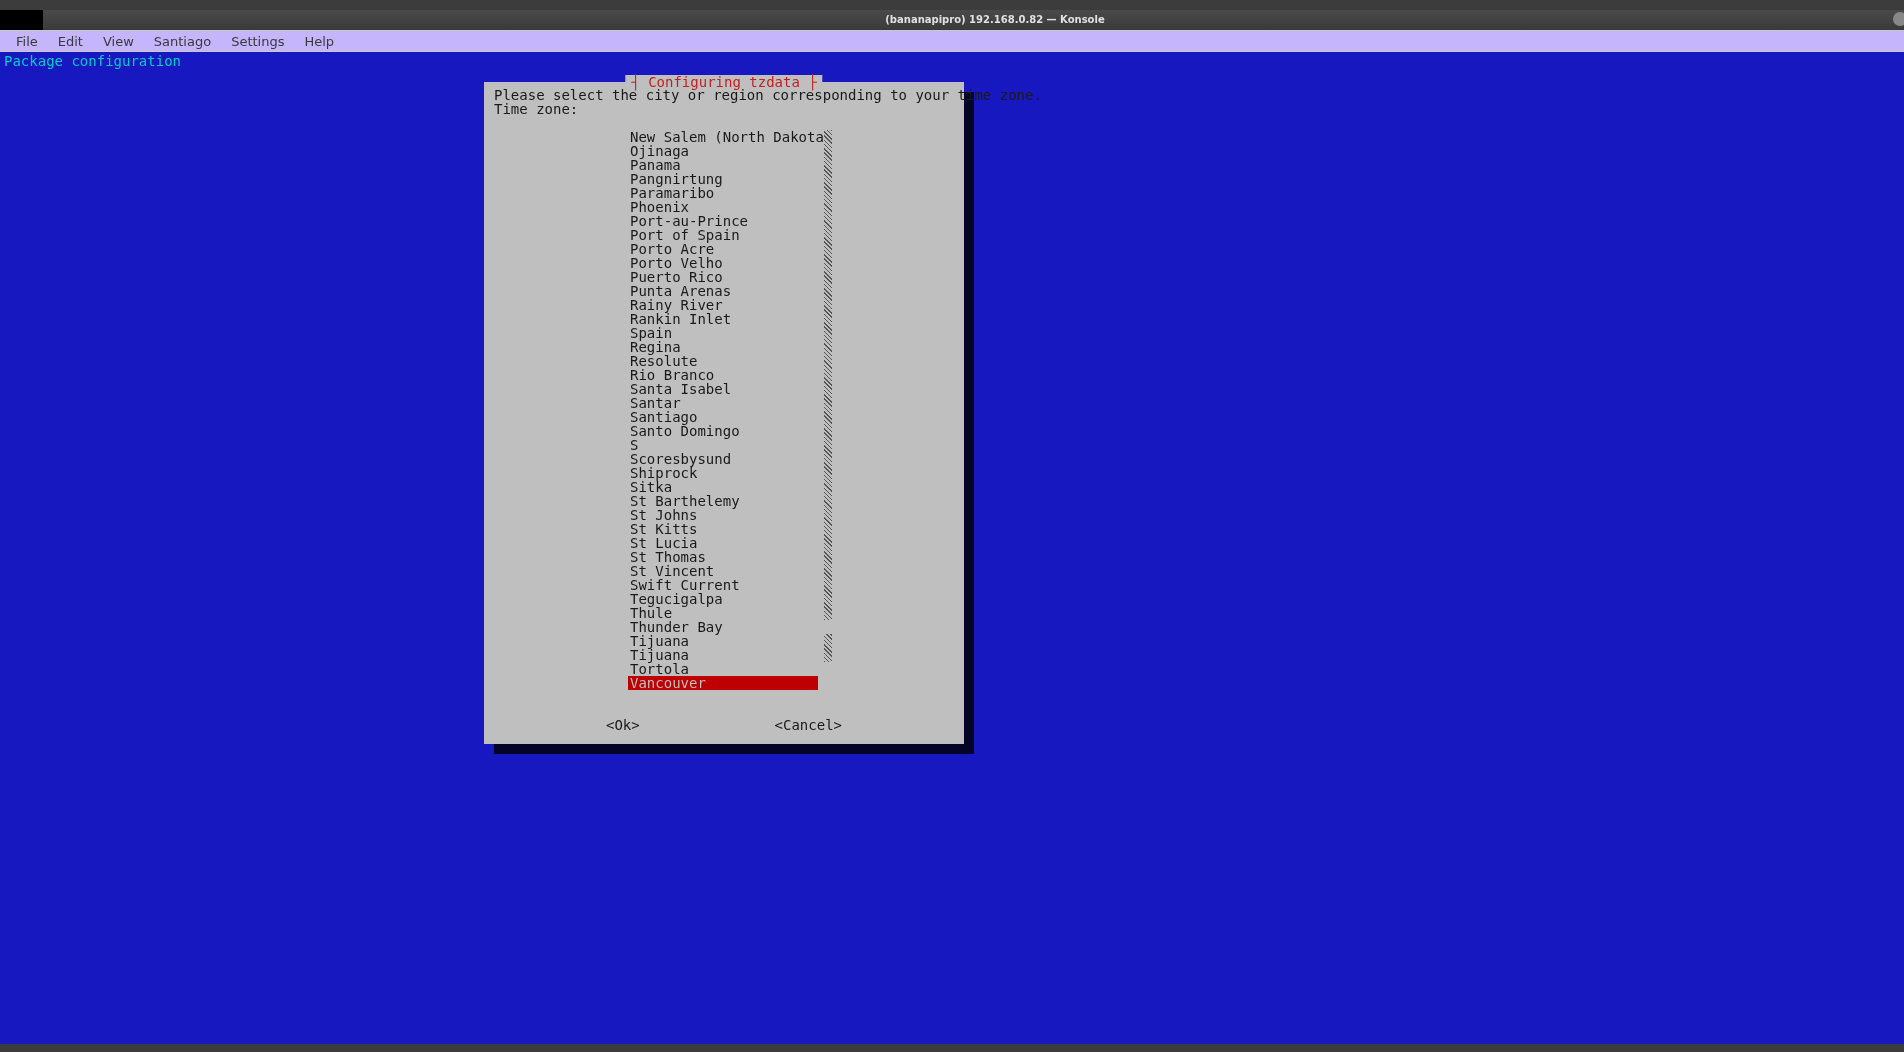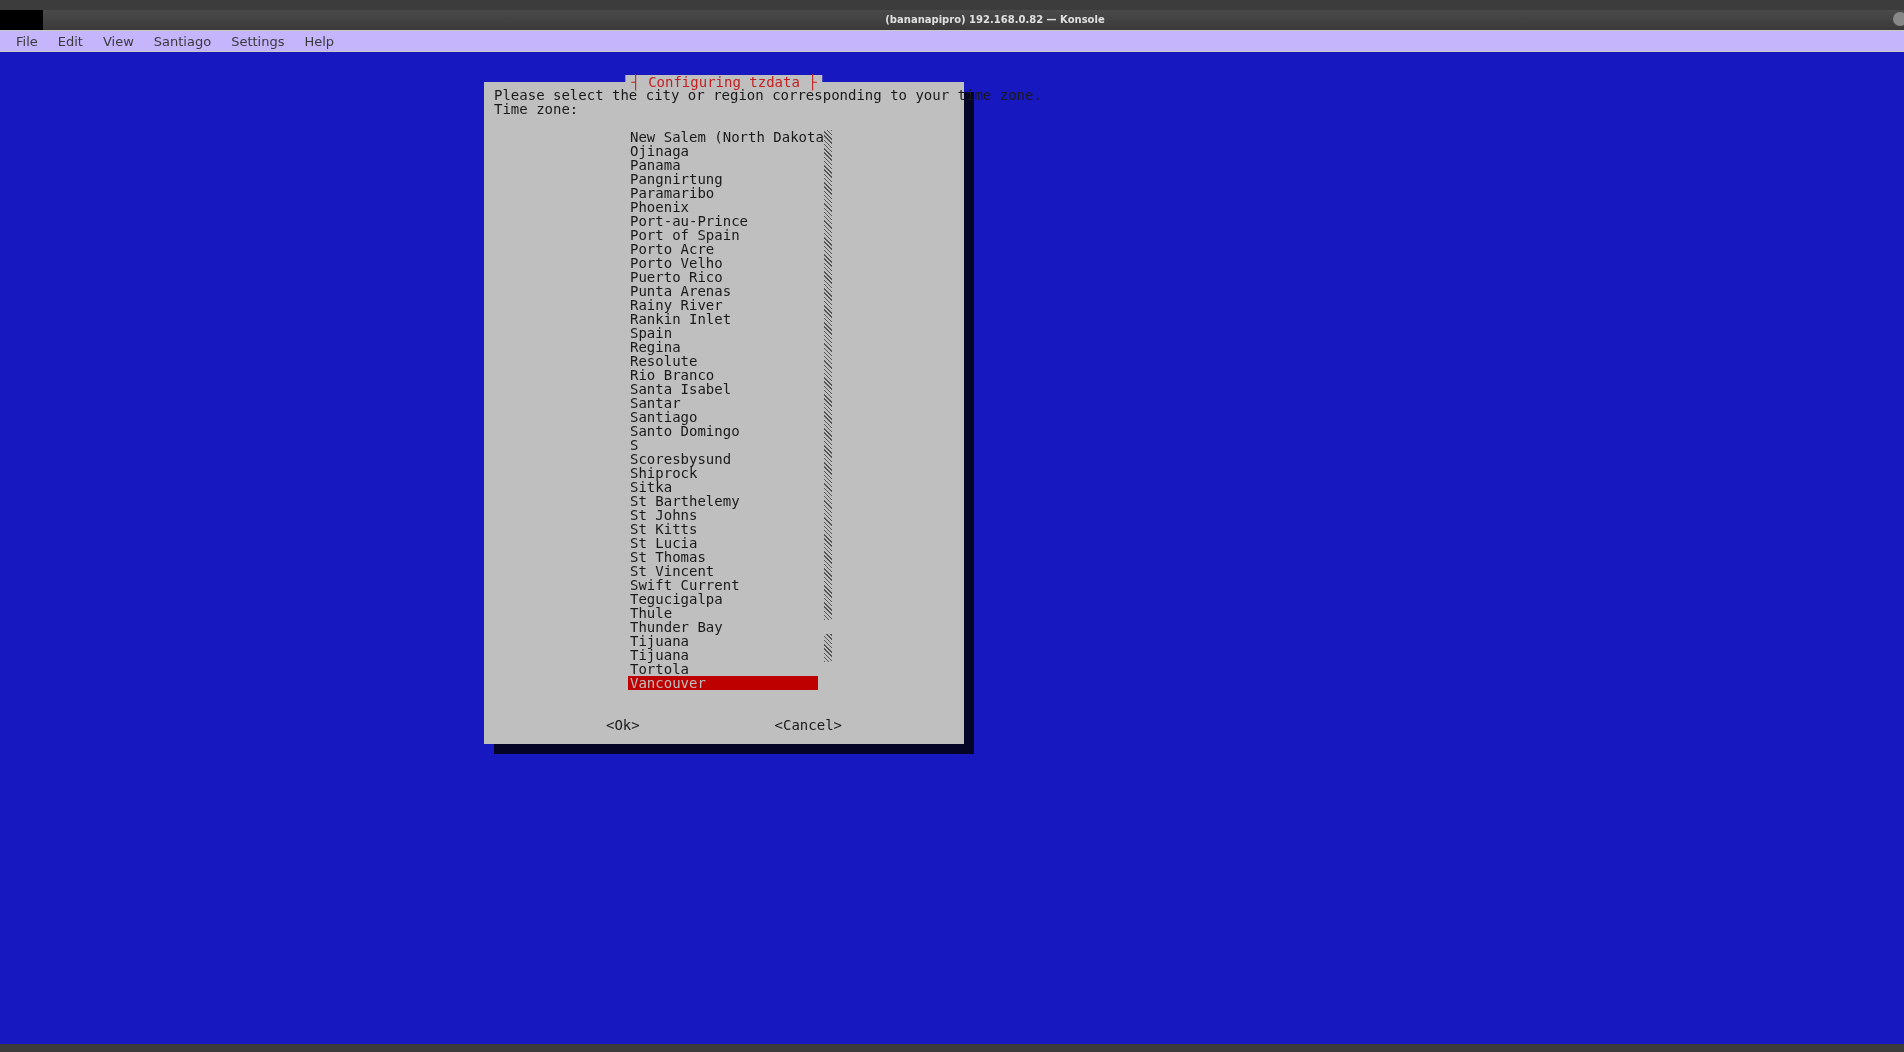--- a/index.html
+++ b/index.html
@@ -152,20 +152,21 @@
 <div class="menubar">
   <span class="menu-item">File</span>
   <span class="menu-item">Edit</span>
   <span class="menu-item">View</span>
   <span class="menu-item">Santiago</span>
   <span class="menu-item">Settings</span>
   <span class="menu-item">Help</span>
 </div>
 
 <div class="terminal">
+  <div class="term-header">Package configuration</div>
 
   <div class="dialog-wrap">
     <div class="dialog">
       <div class="dialog-title">┤ Configuring tzdata ├</div>
       <div class="dialog-prompt">Please select the city or region corresponding to your time zone.</div>
       <div class="dialog-subprompt">Time zone:</div>
 
       <div class="list-area">
         <div class="list" id="tz-list">
             <div class="list-item">New Salem (North Dakota)</div>

